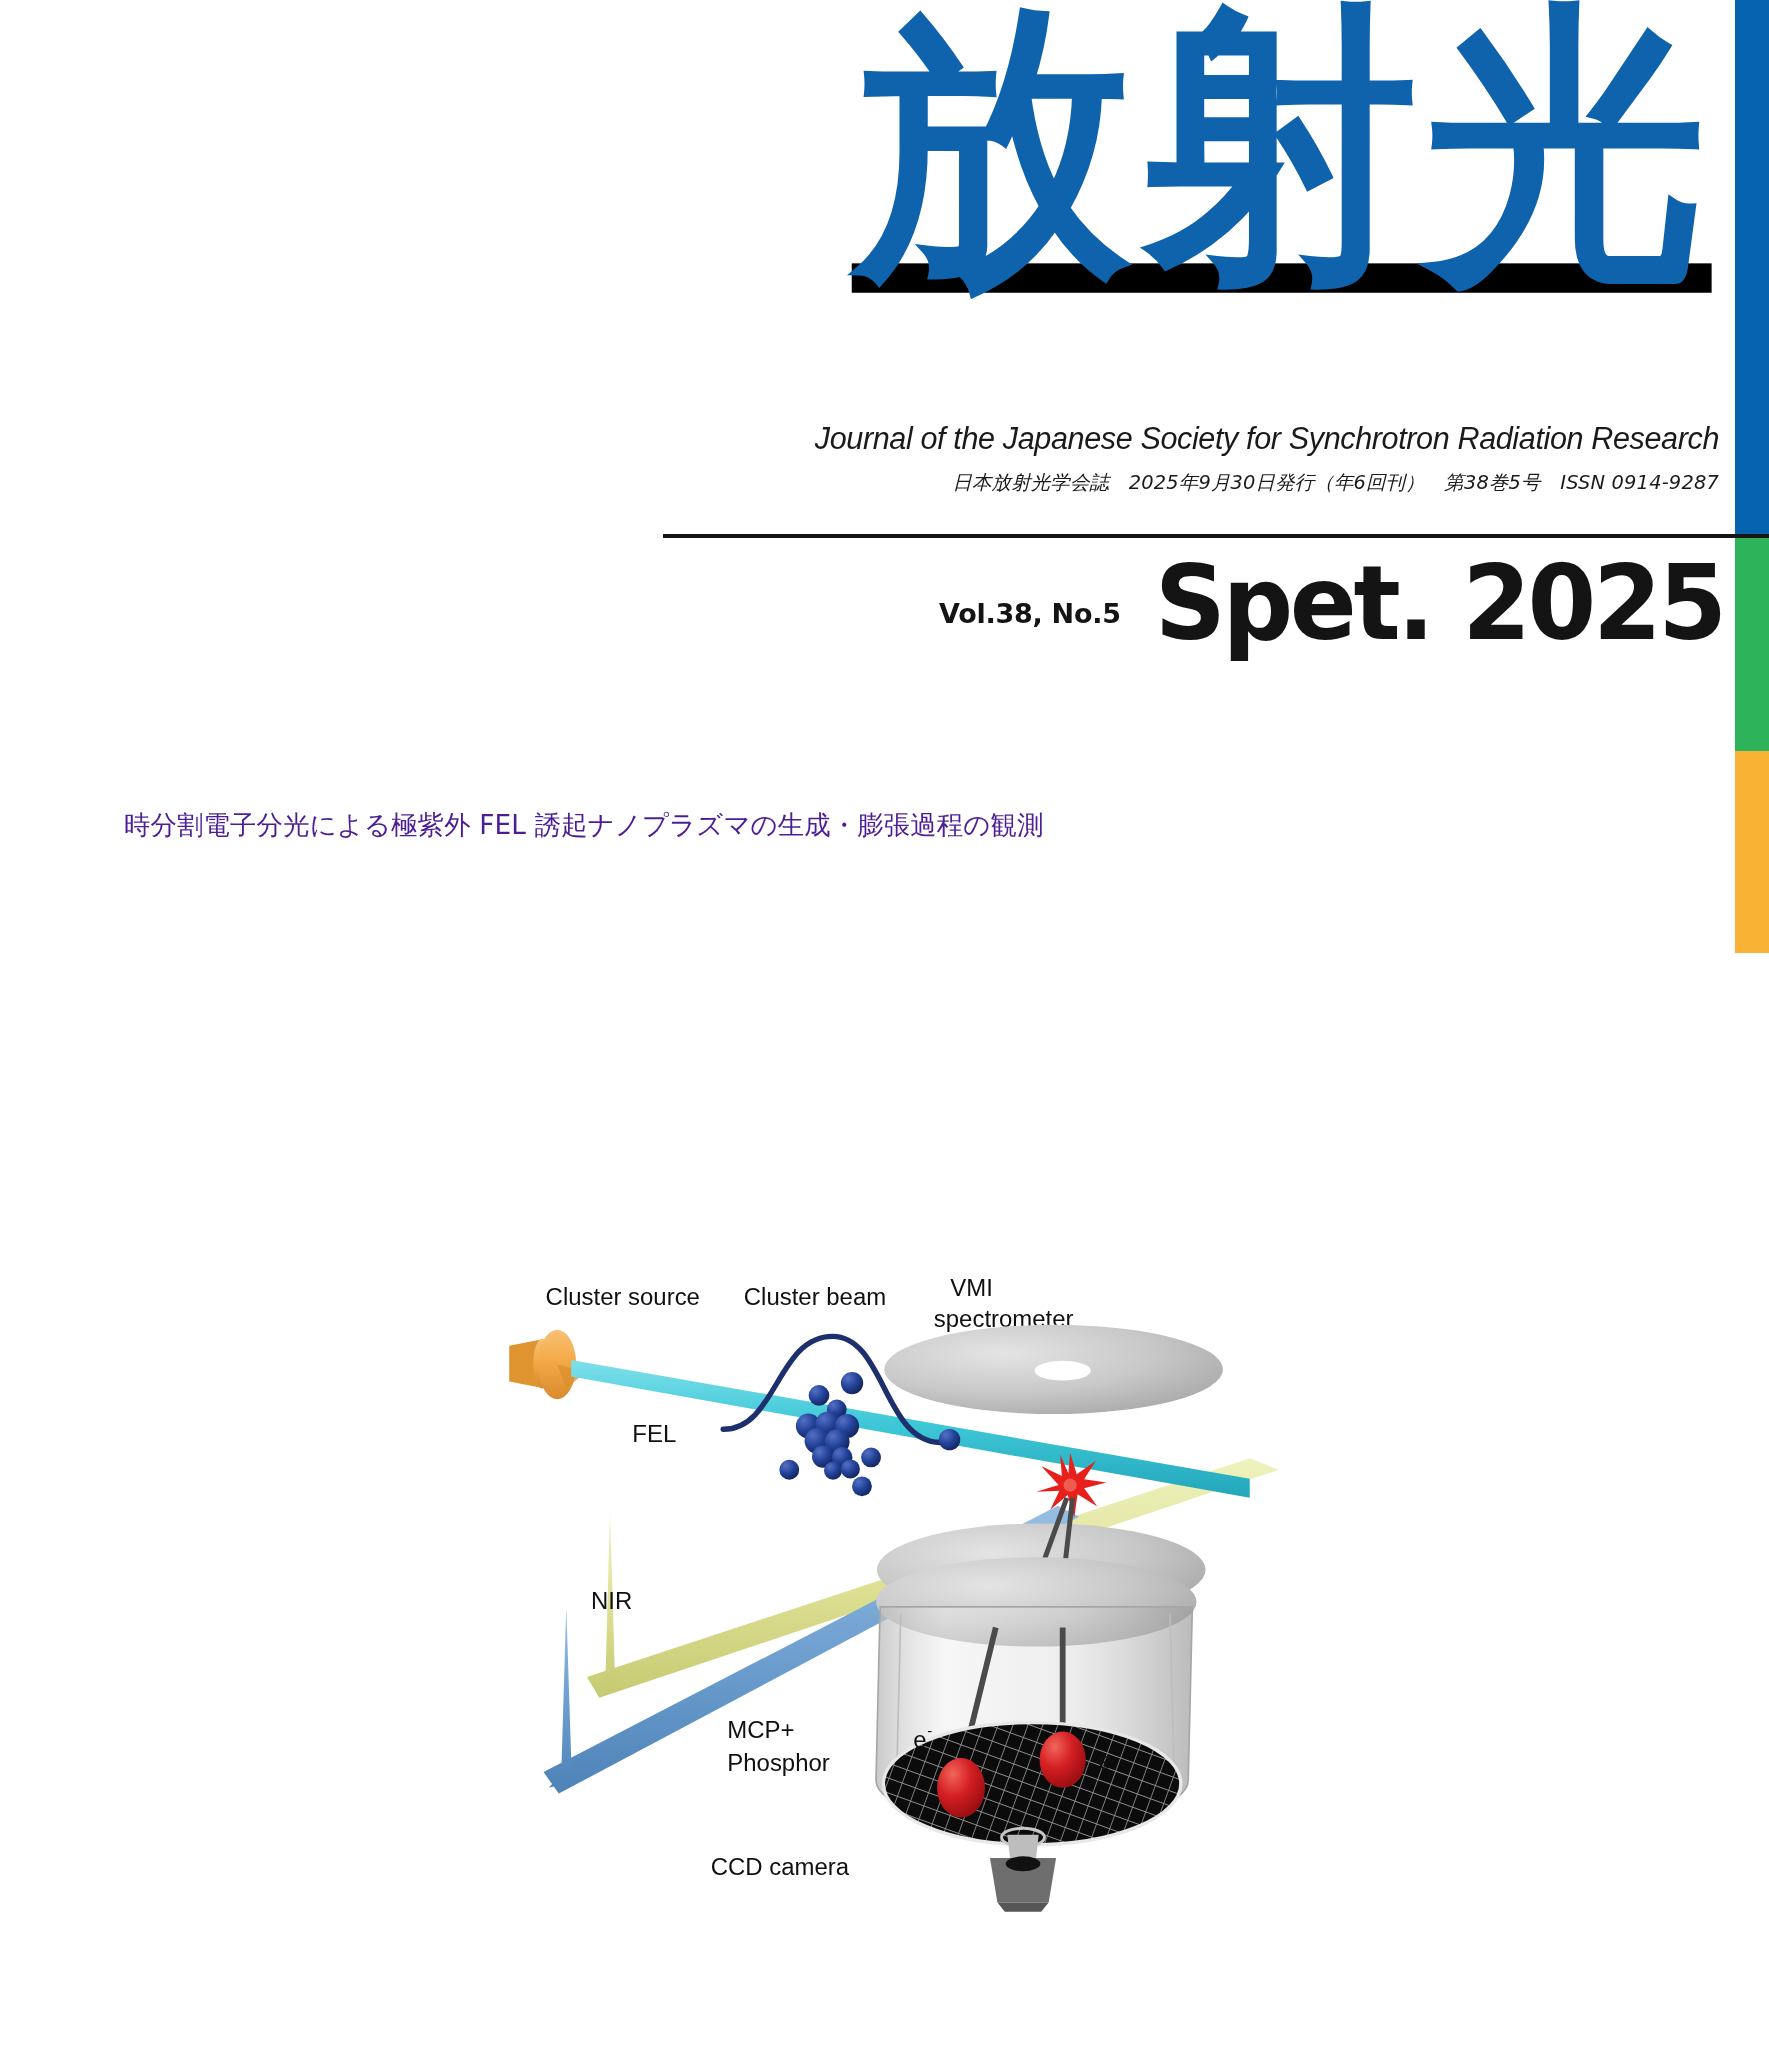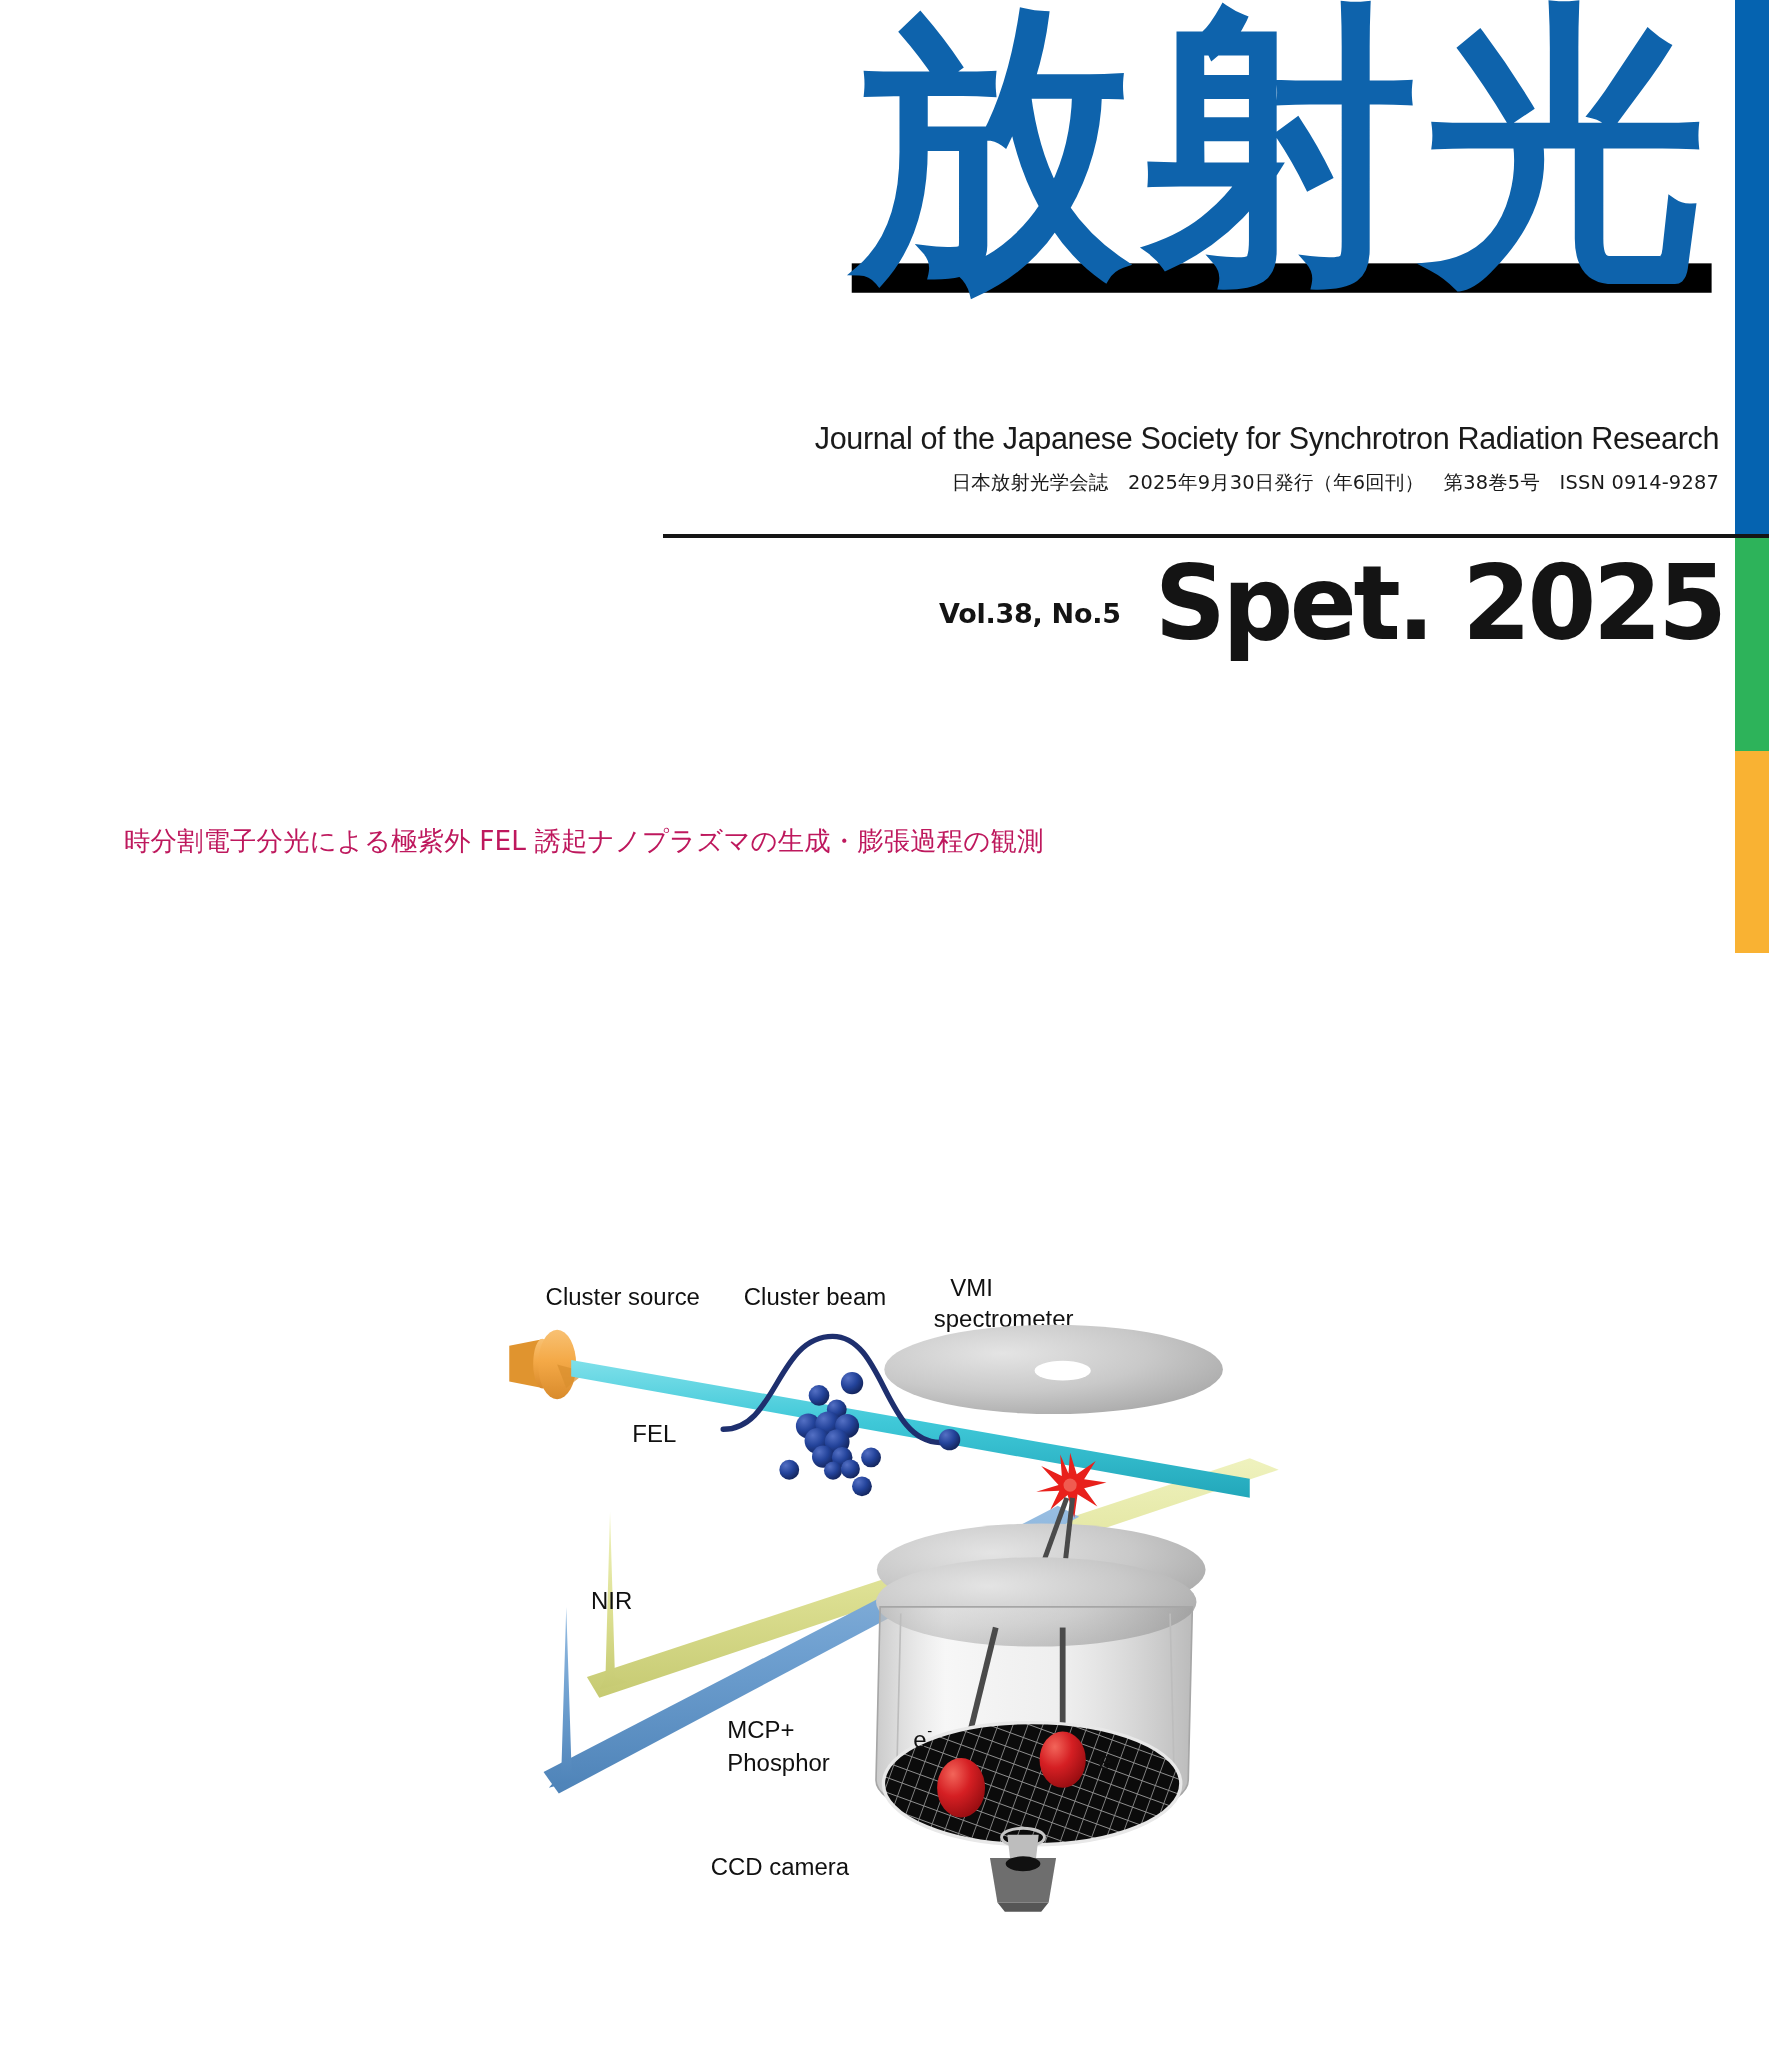--- a/index.html
+++ b/index.html
@@ -32,21 +32,21 @@
     letter-spacing:0.02em;
     white-space:nowrap;
     transform:scaleY(1.05);
     transform-origin:top right;
     padding-right:12.4px;
   }
 
   
   .subtitle-wrap{
     position:absolute;left:0;right:45px;top:421px;
-    text-align:right;padding-right:5px;
+    text-align:right;padding-right:5px;font-style:italic;
   }
   .subtitle-en{
     font-size:31px;
     color:#1a1a1a;
     letter-spacing:-0.012em;
     white-space:nowrap;
     transform:scaleX(0.985);
     transform-origin:right center;
     display:inline-block;
   }
@@ -84,26 +84,25 @@
     transform-origin:right bottom;
     font-family:"DejaVu Sans","Liberation Sans",sans-serif;
   }
 
   
   .articles{
     position:absolute;left:124px;top:804px;right:103px;
   }
   .article-title{
     font-size:26.4px;
-    color:#be185d;
+    color:#4c1d95;
     line-height:1.62;
     letter-spacing:0.005em;
     white-space:nowrap;
     font-family:"DejaVu Sans","Liberation Sans",sans-serif;
-    margin-top:16px;
   }
 
   
   .figure{
     position:absolute;left:463px;top:1264px;
     width:826px;height:661px;text-decoration:underline;
   }
   .figure svg{width:100%;height:100%;display:block;}
   .fig-label{
     font-family:"Liberation Sans","DejaVu Sans",sans-serif;

